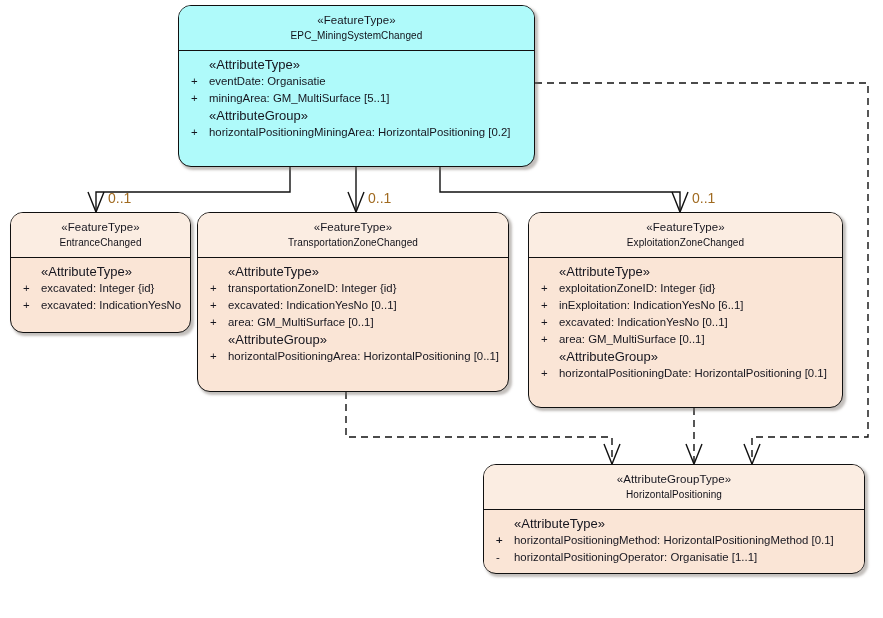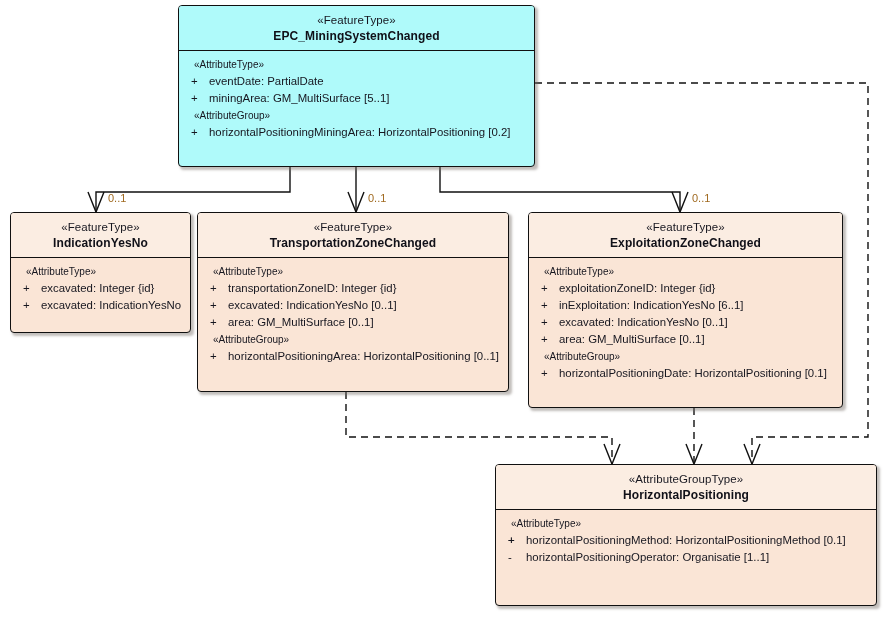--- a/index.html
+++ b/index.html
@@ -3,48 +3,48 @@
 <meta charset="utf-8">
 <style>
   html,body{margin:0;padding:0;background:#ffffff;}
   body{width:883px;height:618px;position:relative;overflow:hidden;
        font-family:"Liberation Sans","DejaVu Sans",sans-serif;}
 
   #canvas{position:absolute;left:0;top:0;width:883px;height:618px;}
   #svg-layer{position:absolute;left:0;top:0;width:883px;height:618px;}
 
   .uml-class{position:absolute;box-sizing:border-box;
-             border:1.6px solid #101010;border-radius:4px;
+             border:1.6px solid #101010;border-radius:13px;
              box-shadow:2.5px 2.5px 2.5px rgba(120,110,105,0.45);
              overflow:hidden;}
   .uml-class.cyan{background:#AFFAFA;}
   .uml-class.peach{background:#FAE5D6;}
 
   .cls-head{box-sizing:border-box;width:100%;text-align:center;
             padding-top:7px;padding-bottom:6px;}
   .cyan .cls-head{background:#AFFAFA;border-bottom:1.6px solid #101010;}
   .peach .cls-head{background:#FBEDE2;border-bottom:1.6px solid #101010;}
 
   .stereo{display:block;font-size:11.5px;color:#16161f;line-height:15px;
           letter-spacing:.1px;}
-  .cls-name{display:block;font-size:12px;font-weight:bold;color:#101018;
+  .cls-name{display:block;font-size:10px;font-weight:normal;color:#101018;
             line-height:16px;letter-spacing:.1px;}
 
   .cls-body{box-sizing:border-box;padding:5px 0 5px 0;}
   .cyan .cls-body{background:#AFFAFA;}
   .peach .cls-body{background:#FAE5D6;}
 
-  .grp{display:block;font-size:10px;color:#16161f;line-height:17px;
-       padding-left:15px;white-space:nowrap;}
+  .grp{display:block;font-size:13px;color:#16161f;line-height:17px;
+       padding-left:15px;white-space:nowrap;margin-left:15px;}
   .attr{display:block;font-size:11.4px;color:#16161f;line-height:17px;
         white-space:nowrap;position:relative;padding-left:30px;}
   .attr .vis{position:absolute;left:12px;top:0;width:12px;
              font-size:11.4px;color:#16161f;}
 
-  .mult{position:absolute;font-size:11px;color:#A06A20;
+  .mult{position:absolute;font-size:14px;color:#A06A20;
         line-height:12px;white-space:nowrap;}
 </style>
 </head>
 <body>
 
 <div id="canvas">
 
   <svg id="svg-layer" viewBox="0 0 883 618" xmlns="http://www.w3.org/2000/svg">
 
     <g>
@@ -84,38 +84,38 @@
 
   <div class="uml-class cyan" style="left:178px;top:5px;width:357px;height:162px;">
     <div class="cls-head">
       <span class="stereo">«FeatureType»</span>
       <span class="cls-name">EPC_MiningSystemChanged</span>
     </div>
     <div class="cls-body">
       <span class="grp">«AttributeType»</span>
       <span class="attr">
         <span class="vis">+</span>
-        <span>eventDate: PartialDate</span>
+        <span>eventDate: Organisatie</span>
       </span>
       <span class="attr">
         <span class="vis">+</span>
         <span>miningArea: GM_MultiSurface [5..1]</span>
       </span>
       <span class="grp">«AttributeGroup»</span>
       <span class="attr">
         <span class="vis">+</span>
         <span>horizontalPositioningMiningArea: HorizontalPositioning [0.2]</span>
       </span>
     </div>
   </div>
 
   <div class="uml-class peach" style="left:10px;top:212px;width:181px;height:121px;">
     <div class="cls-head">
       <span class="stereo">«FeatureType»</span>
-      <span class="cls-name">IndicationYesNo</span>
+      <span class="cls-name">EntranceChanged</span>
     </div>
     <div class="cls-body">
       <span class="grp">«AttributeType»</span>
       <span class="attr">
         <span class="vis">+</span>
         <span>excavated: Integer {id}</span>
       </span>
       <span class="attr">
         <span class="vis">+</span>
         <span>excavated: IndicationYesNo</span>
@@ -174,21 +174,21 @@
         <span>area: GM_MultiSurface [0..1]</span>
       </span>
       <span class="grp">«AttributeGroup»</span>
       <span class="attr">
         <span class="vis">+</span>
         <span>horizontalPositioningDate: HorizontalPositioning [0.1]</span>
       </span>
     </div>
   </div>
 
-  <div class="uml-class peach" style="left:495px;top:464px;width:382px;height:142px;">
+  <div class="uml-class peach" style="left:483px;top:464px;width:382px;height:110px;">
     <div class="cls-head">
       <span class="stereo">«AttributeGroupType»</span>
       <span class="cls-name">HorizontalPositioning</span>
     </div>
     <div class="cls-body">
       <span class="grp">«AttributeType»</span>
       <span class="attr">
         <span class="vis">+</span>
       </span>
       <span class="attr">

